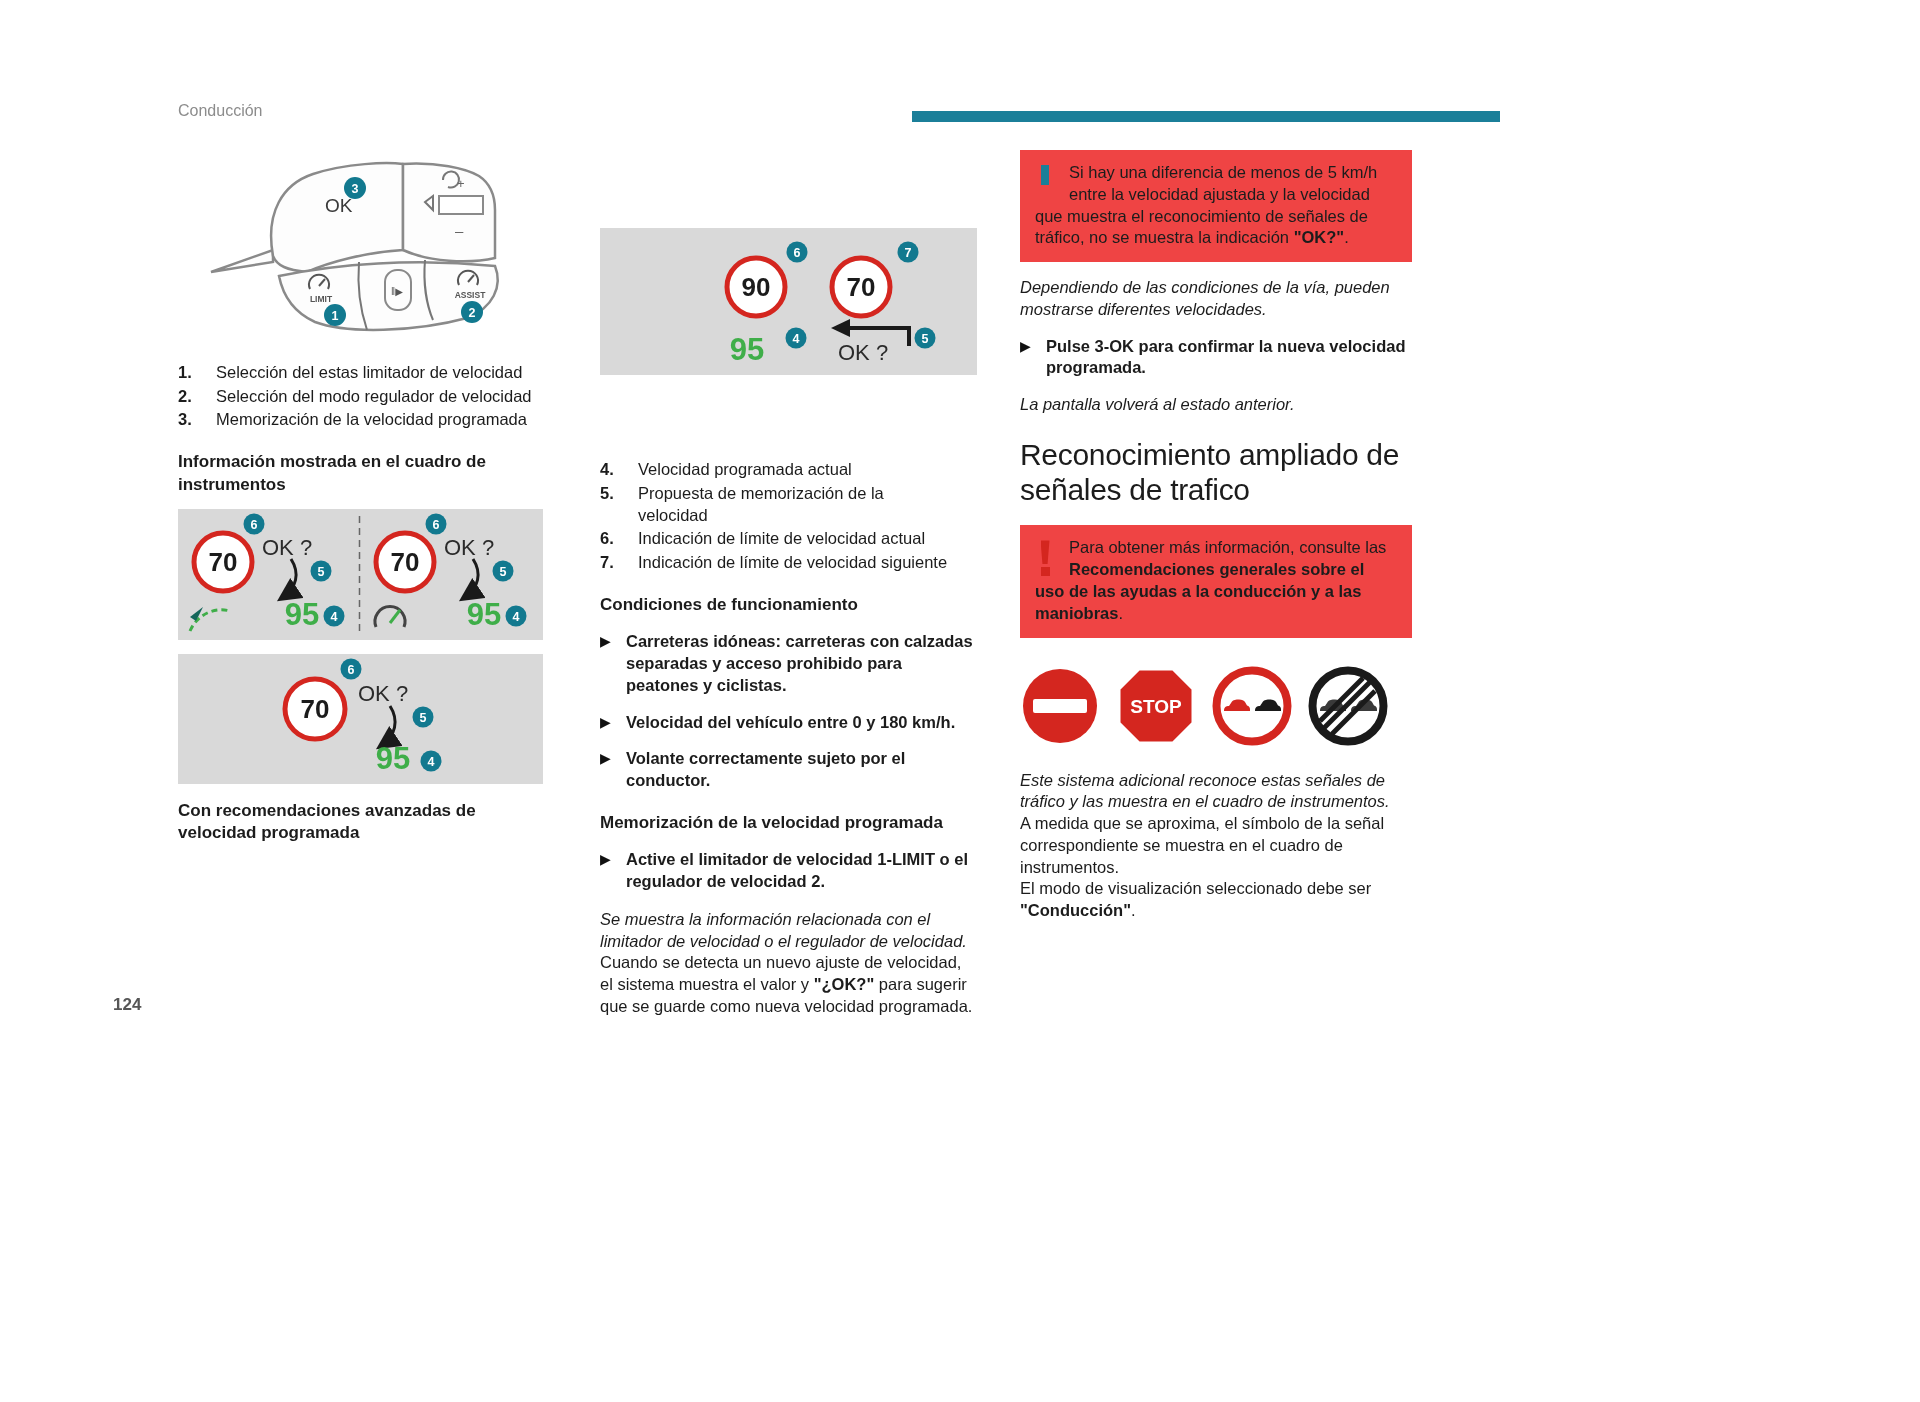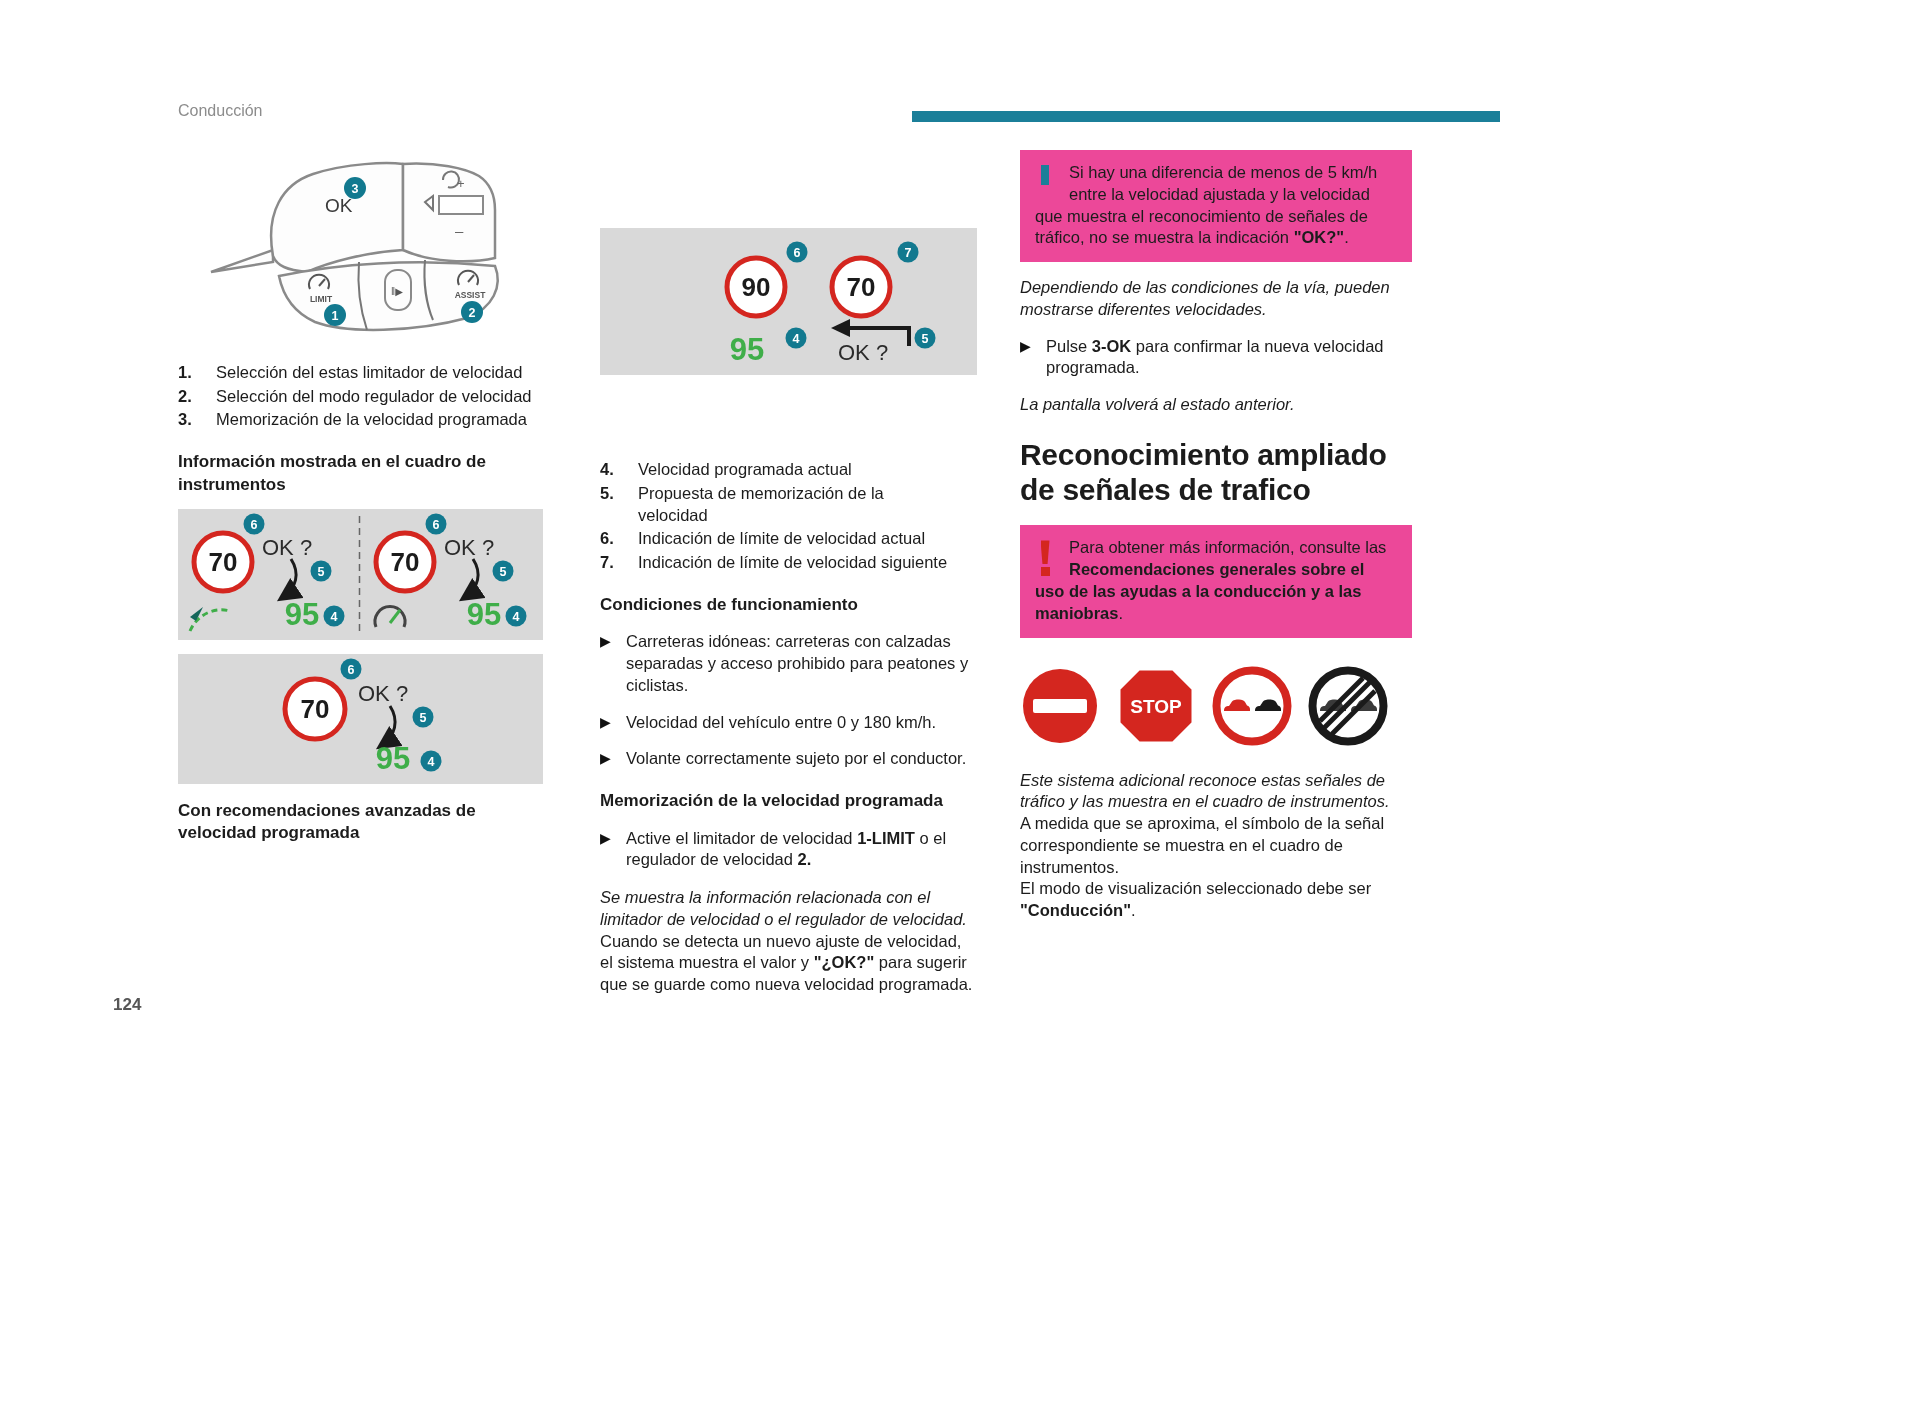--- a/index.html
+++ b/index.html
@@ -12,39 +12,39 @@
   .section-header { position:absolute; left:178px; top:100px; color:#8c8c8c; font-size:16px; }
   .accent-bar { position:absolute; left:912px; top:111px; width:588px; height:11px; background:#1b7f99; }
   .pagenum { position:absolute; left:113px; top:994px; color:#565656; font-weight:bold; font-size:17px; }
 
   .col { position:absolute; top:150px; }
   .col1 { left:178px; width:380px; }
   .col2 { left:600px; width:378px; }
   .col3 { left:1020px; width:400px; }
   .heading { font-weight:bold; font-size:17px; margin-top:20px; max-width:345px; }
   .caption { font-weight:bold; font-size:17px; margin-top:16px; max-width:335px; }
-  .h1 { font-weight:bold; font-size:30px; line-height:1.16; margin-top:22px; letter-spacing:-0.3px; }
+  .h1 { font-weight:normal; font-size:30px; line-height:1.16; margin-top:22px; letter-spacing:-0.3px; }
 
   .numlist { margin-top:16px; }
   .numlist .item { display:flex; margin-bottom:2px; }
   .numlist .num { font-weight:bold; width:38px; flex:none; }
   .numlist .txt { flex:1; }
 
   .bullet { display:flex; margin-top:15px; }
   .bullet .tri { flex:none; width:26px; font-size:14px; padding-top:1px; color:#111; }
-  .bullet .txt { flex:1; }
+  .bullet .txt { flex:1;font-weight:bold; }
 
   .display-box { background:#d9d9d9; width:365px; }
   .display-box.mid { width:377px; }
   .display-box svg { display:block; }
 
   .para { margin-top:15px;font-style:italic; }
   .para0 { margin-top:0; }
 
-  .graybox { background:#ec4899; padding:12px 15px 13px 15px; width:392px; }
+  .graybox { background:#ef4444; padding:12px 15px 13px 15px; width:392px; }
   .info-icon, .warn-icon { float:left; width:16px; margin:3px 16px 2px 2px; }
   .info-icon .dot { width:8px; height:8px; background:#1b7f99; margin:0 auto 3px auto; }
   .info-icon .stem { width:8px; height:20px; background:#1b7f99; margin:0 auto; }
   .warn-icon .stem { width:9px; height:24px; background:#d4261f; margin:0 auto 3px auto; clip-path:polygon(0 0,100% 0,78% 100%,22% 100%); }
   .warn-icon .dot { width:9px; height:9px; background:#d4261f; margin:0 auto; }
 
   .signs-row { display:flex; gap:16px; margin-top:28px; }
 
   
   .badge-c { fill:#12798f; }

